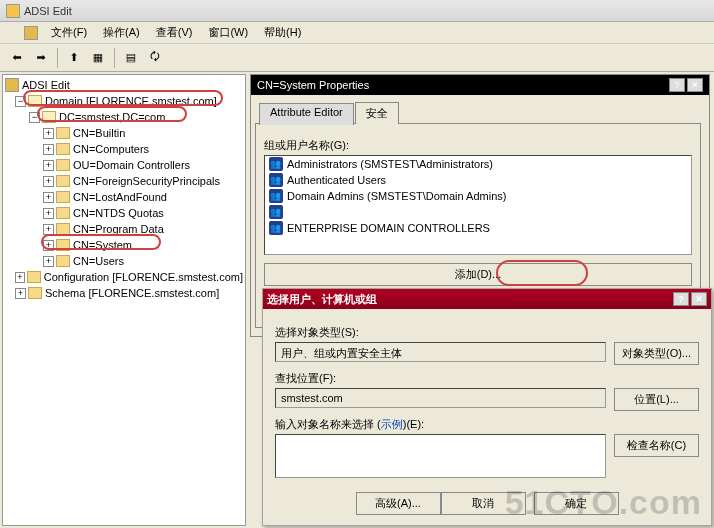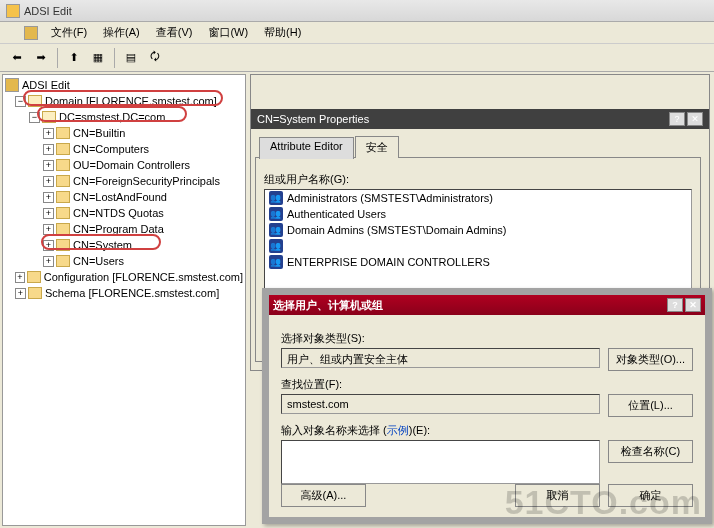--- a/index.html
+++ b/index.html
@@ -15,42 +15,42 @@
 .tree-pane { width: 244px; background: #fff; border: 1px solid #999; margin: 2px; overflow: auto; padding: 2px; }
 .tree-row { display: flex; align-items: center; height: 16px; white-space: nowrap; }
 .indent { display: inline-block; }
 .exp { width: 11px; height: 11px; border: 1px solid #888; display: inline-flex; align-items: center; justify-content: center; font-size: 9px; line-height: 1; margin-right: 2px; background: #fff; cursor: pointer; }
 .folder-icon { width: 14px; height: 12px; background: #f7d98a; border: 1px solid #c9a84a; margin-right: 3px; display: inline-block; }
 .folder-icon.open { background: #fcefc1; }
 .app-icon { width: 14px; height: 14px; background: #e3b84d; border: 1px solid #999; margin-right: 3px; display: inline-block; }
 .circ { position: absolute; border: 2px solid #d04040; border-radius: 50%; pointer-events: none; }
 .right-pane { flex: 1; position: relative; margin: 2px; }
 .prop-window { position: absolute; top: 0; left: 0; right: 2px; border: 1px solid #888; background: #ece9d8; }
-.prop-title { background: #404040; color: #fff; height: 20px; display: flex; align-items: center; padding: 0 6px; justify-content: space-between; margin-top: 34px; }
+.prop-title { background: #000000; color: #fff; height: 20px; display: flex; align-items: center; padding: 0 6px; justify-content: space-between; }
 .win-btns { display: flex; gap: 2px; }
 .win-btn { width: 16px; height: 14px; background: #ddd; border: 1px solid #888; display: flex; align-items: center; justify-content: center; font-size: 9px; }
 .tabs { display: flex; padding: 6px 8px 0 8px; }
 .tab { padding: 3px 10px; border: 1px solid #888; border-bottom: none; background: #ece9d8; margin-right: 1px; position: relative; top: 1px; }
 .tab.active { background: #ece9d8; z-index: 2; }
 .tab.inactive { background: #ddd; top: 2px; padding-top: 2px; }
 .tab-body { border: 1px solid #888; margin: 0 8px 8px 4px; padding: 8px; background: #ece9d8; }
 .listbox { border: 1px inset #999; background: #fff; height: 100px; overflow-y: scroll; }
 .list-row { display: flex; align-items: center; padding: 1px 4px; gap: 4px; font-family: "Courier New", monospace; font-size: 12px; }
 .usr-icon { width: 14px; height: 14px; background: #23408f; border-radius: 2px; display: inline-flex; align-items: center; justify-content: center; color: #fff; font-size: 9px; }
 .btn-row { display: flex; justify-content: flex-end; gap: 10px; margin-top: 8px; flex-direction: column; }
 .btn { padding: 3px 12px; border: 1px solid #888; background: #ece9d8; min-width: 70px; text-align: center; }
-.dialog { position: absolute; top: 288px; left: 262px; width: 450px; border: 7px solid #a3a3a3; background: #ece9d8; box-shadow: 2px 2px 4px rgba(0,0,0,.3); }
+.dialog { position: absolute; top: 288px; left: 262px; width: 450px; border: 1px solid #a3a3a3; background: #ece9d8; box-shadow: 2px 2px 4px rgba(0,0,0,.3); }
 .dlg-title { background: linear-gradient(#b00020,#8a001a); color: #fff; height: 20px; display: flex; align-items: center; justify-content: space-between; padding: 0 4px; font-weight: bold; }
 .dlg-body { padding: 10px 12px; }
 .field-label { margin-bottom: 2px; margin-top: 6px; }
 .field-row { display: flex; gap: 8px; align-items: stretch; }
 .ro-field { flex: 1; border: 1px inset #999; background: #ece9d8; padding: 3px 5px; height: 20px; }
 .text-field { flex: 1; border: 1px inset #999; background: #fff; padding: 3px 5px; height: 44px; }
 .dlg-btn { width: 85px; padding: 3px 4px; border: 1px solid #888; background: #ece9d8; text-align: center; }
-.dlg-footer { display: flex; justify-content: space-between; }
+.dlg-footer { display: flex; justify-content: center; margin-top: 14px; }
 a.link { color: #0040c0; }
 .watermark { position: absolute; bottom: 6px; right: 12px; color: rgba(0,0,0,.18); font-size: 34px; font-weight: bold; pointer-events: none; letter-spacing: 1px; }
 </style>
 </head>
 <body>
 
 <div class="titlebar">
   <span class="titlebar-icon"></span>
   <span>ADSI Edit</span>
 </div>

